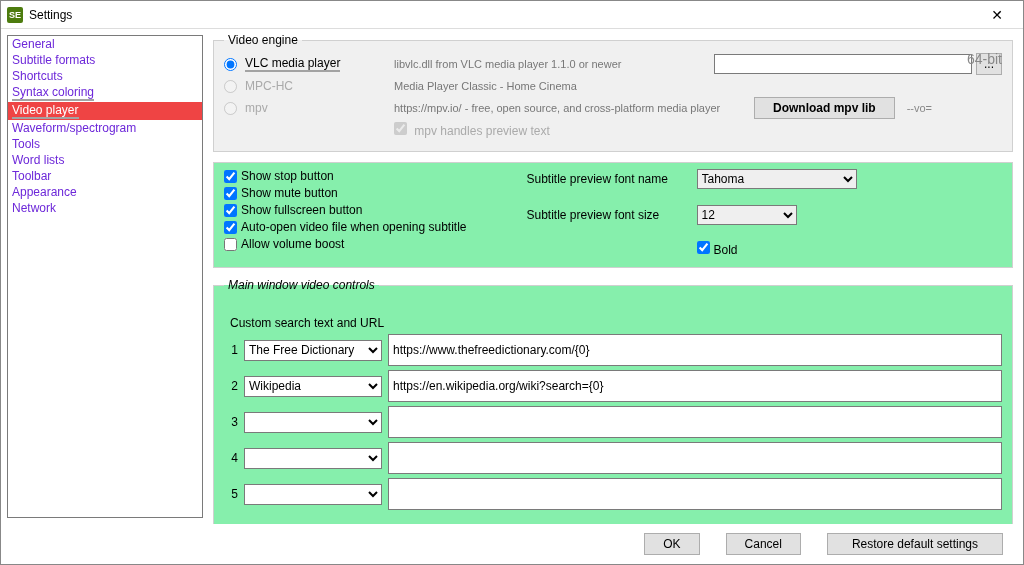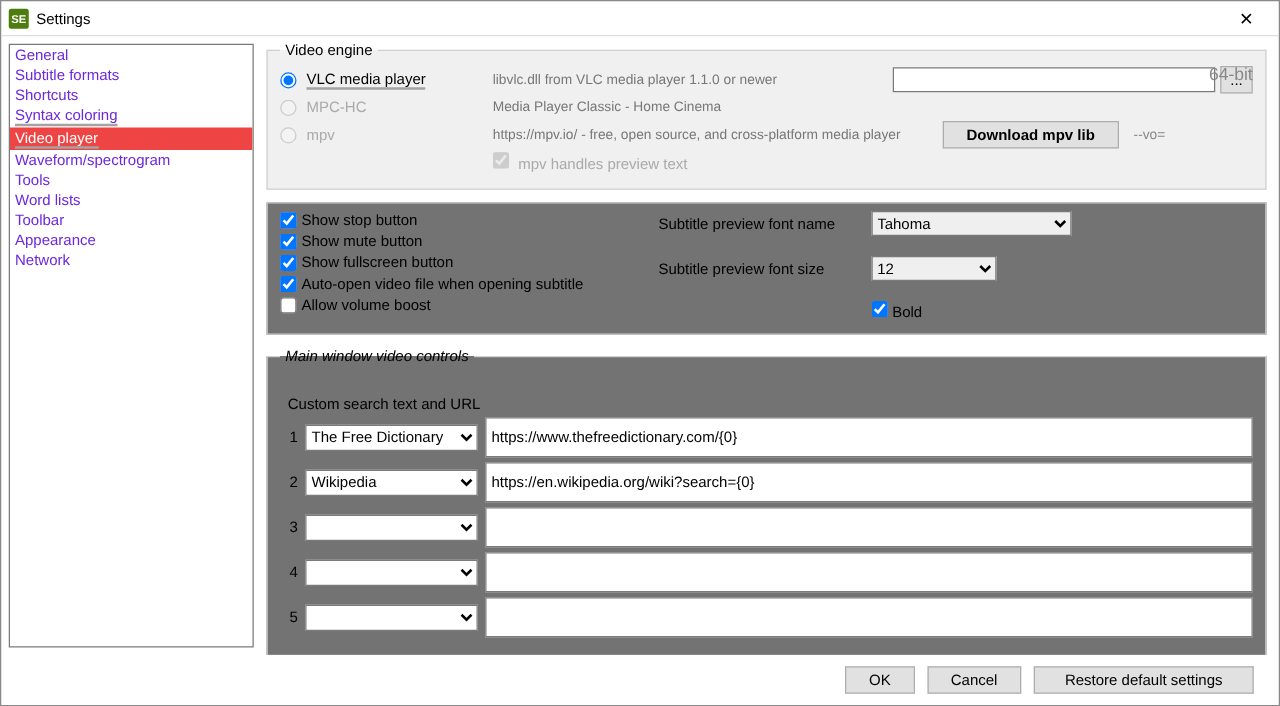--- a/index.html
+++ b/index.html
@@ -9,21 +9,21 @@
 .titlebar .app-icon { width: 16px; height: 16px; background: #4d7c0f; color: #fff; font-size: 9px; font-weight: bold; display: flex; align-items: center; justify-content: center; border-radius: 2px; margin-right: 6px; }
 .titlebar .title { flex: 1; }
 .titlebar .close { width: 40px; text-align: center; font-size: 14px; cursor: pointer; }
 .body { flex: 1; display: flex; overflow: hidden; }
 .sidebar { width: 196px; margin: 6px 0 6px 6px; border: 1px solid #7a7a7a; overflow-y: auto; background: #fff; }
 .sidebar-item { padding: 1px 4px; cursor: pointer; color: #6d28d9; white-space: nowrap; }
 .sidebar-item.selected { background: #ef4444; color: #fff; }
 .underline-red { border-bottom: 2px solid #a3a3a3; display: inline-block; }
 .content { flex: 1; padding: 4px 10px 4px 10px; overflow-y: auto; }
 fieldset { border: 1px solid #d0d0d0; margin-bottom: 10px; padding: 6px 10px 10px 10px; background: #f0f0f0; position: relative; }
-fieldset.light { background: #737373; }
+fieldset.light { background: #86efac; }
 legend { padding: 0 4px; color: #000; }
 .engine-row { display: flex; align-items: center; min-height: 22px; }
 .engine-row .radio-col { width: 170px; display: flex; align-items: center; gap: 4px; }
 .engine-row .desc-col { width: 320px; color: #777; font-size: 11px; }
 .engine-row .extra-col { flex: 1; display: flex; align-items: center; gap: 4px; }
 .disabled-text { color: #aaa; }
 input[type="radio"], input[type="checkbox"] { margin-right: 4px; }
 .vlc-path-label { font-size: 11px; color: #333; margin-bottom: 2px; }
 .text-input { border: 1px solid #7a7a7a; height: 20px; padding: 1px 4px; background: #fff; }
 .dotbtn { width: 26px; height: 22px; border: 1px solid #adadad; background: #e1e1e1; cursor: pointer; }
@@ -35,21 +35,21 @@
 .font-col { display: flex; flex-direction: column; gap: 16px; }
 .font-row { display: flex; align-items: center; gap: 10px; }
 .font-row .lbl { width: 160px; text-align: left; }
 select.combo { border: 1px solid #7a7a7a; height: 20px; background: #efefef; }
 .search-section legend { margin-bottom: 16px; font-style: italic; }
 .search-subtitle { margin: 2px 0 4px 6px; }
 .search-row { display: flex; align-items: center; margin-bottom: 4px; gap: 6px; }
 .search-row .num { width: 14px; text-align: right; }
 .search-row select { width: 138px; height: 21px; border: 1px solid #7a7a7a; background: #fff; }
 .search-row input[type="text"] { flex: 1; height: 21px; border: 1px solid #7a7a7a; padding: 15px 4px; }
-.footer { height: 40px; display: flex; align-items: center; justify-content: flex-end; gap: 10px; padding-right: 20px; }
+.footer { height: 40px; display: flex; align-items: center; justify-content: flex-end; gap: 26px; padding-right: 20px; }
 .footer button { height: 22px; border: 1px solid #adadad; background: #e1e1e1; padding: 0 18px; cursor: pointer; }
 .footer .wide { padding: 0 24px; }
 </style>
 </head>
 <body>
 
 <div class="window">
   <div class="titlebar">
     <div class="app-icon">SE</div>
     <div class="title">Settings</div>

